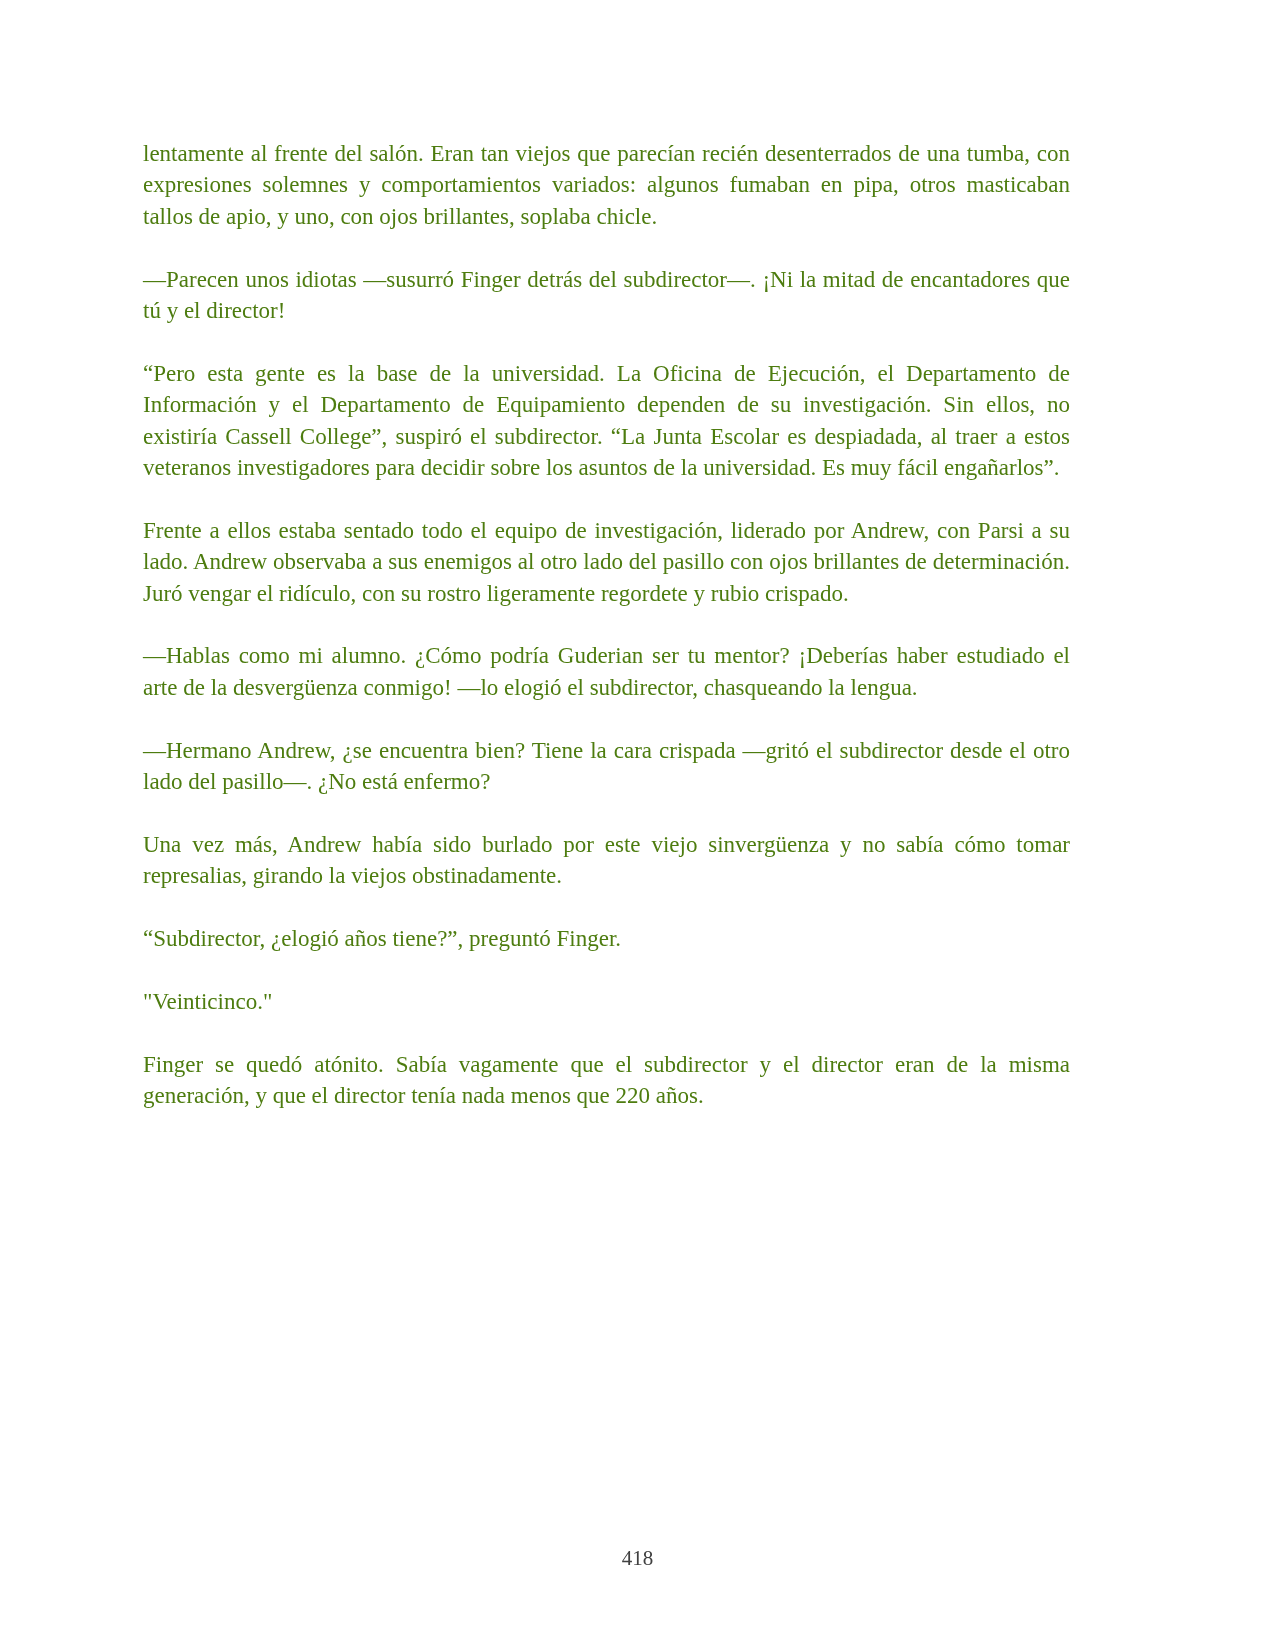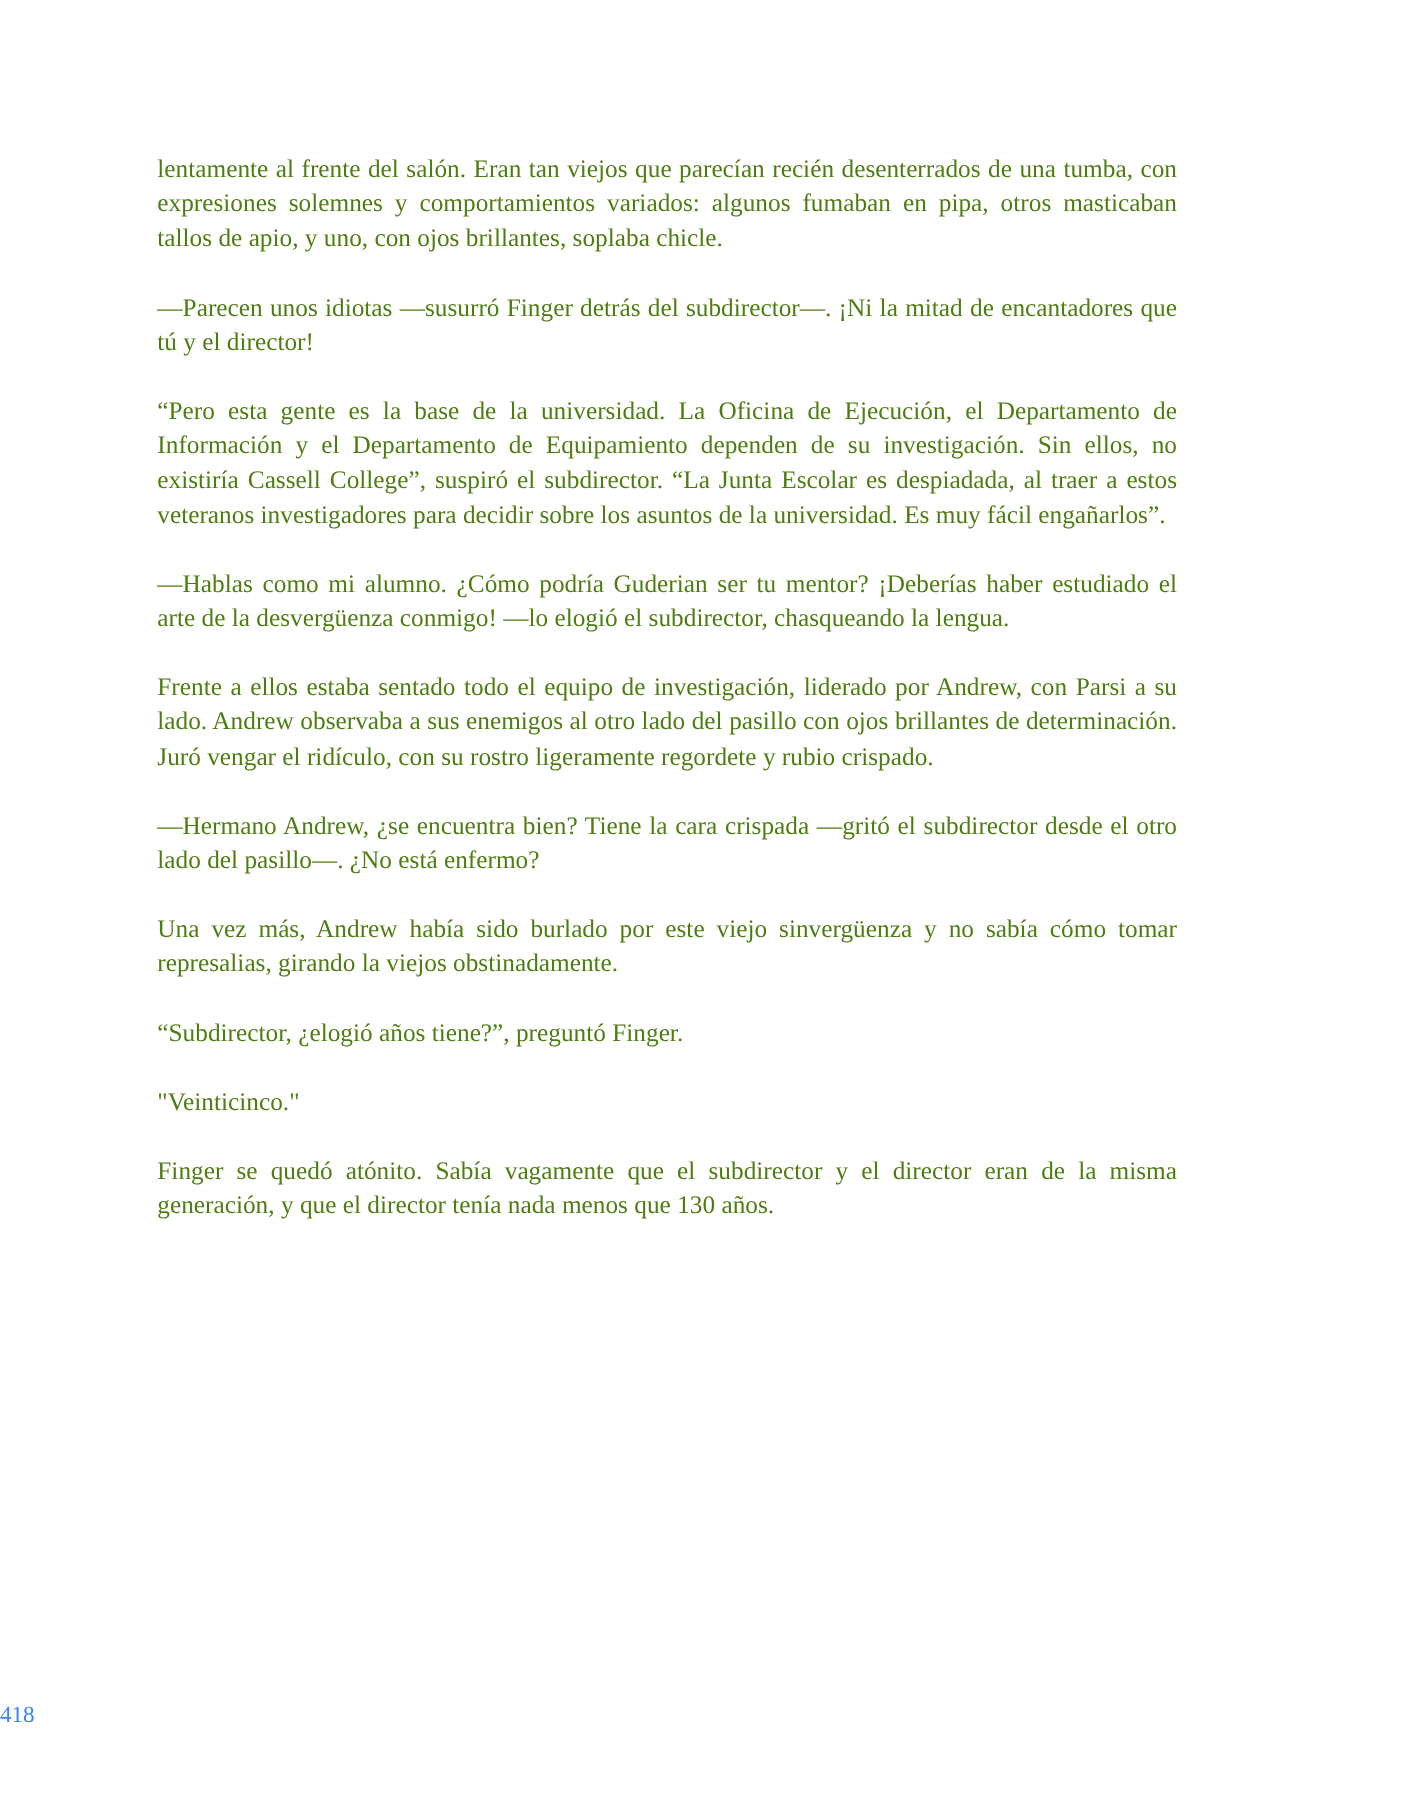--- a/index.html
+++ b/index.html
@@ -17,34 +17,35 @@
   .para {
     margin: 0 0 31.4px 0;
     text-align: justify;
     text-align-last: left;
   }
   .page-number {
     position: absolute;
     left: 0;
     width: 1275px;
     top: 1546px;
+    text-align: center;
     font-family: "Liberation Serif", "DejaVu Serif", serif;
     font-size: 21px;
-    color: #3b82f6;
+    color: #404040;
   }
 </style>
 </head>
 <body>
 
 <div class="page">
   <p class="para">lentamente al frente del salón. Eran tan viejos que parecían recién desenterrados de una tumba, con expresiones solemnes y comportamientos variados: algunos fumaban en pipa, otros masticaban tallos de apio, y uno, con ojos brillantes, soplaba chicle.</p>
   <p class="para">—Parecen unos idiotas —susurró Finger detrás del subdirector—. ¡Ni la mitad de encantadores que tú y el director!</p>
   <p class="para">“Pero esta gente es la base de la universidad. La Oficina de Ejecución, el Departamento de Información y el Departamento de Equipamiento dependen de su investigación. Sin ellos, no existiría Cassell College”, suspiró el subdirector. “La Junta Escolar es despiadada, al traer a estos veteranos investigadores para decidir sobre los asuntos de la universidad. Es muy fácil engañarlos”.</p>
+  <p class="para">Frente a ellos estaba sentado todo el equipo de investigación, liderado por Andrew, con Parsi a su lado. Andrew observaba a sus enemigos al otro lado del pasillo con ojos brillantes de determinación. Juró vengar el ridículo, con su rostro ligeramente regordete y rubio crispado.</p>
   <p class="para">—Hablas como mi alumno. ¿Cómo podría Guderian ser tu mentor? ¡Deberías haber estudiado el arte de la desvergüenza conmigo! —lo elogió el subdirector, chasqueando la lengua.</p>
-  <p class="para">Frente a ellos estaba sentado todo el equipo de investigación, liderado por Andrew, con Parsi a su lado. Andrew observaba a sus enemigos al otro lado del pasillo con ojos brillantes de determinación. Juró vengar el ridículo, con su rostro ligeramente regordete y rubio crispado.</p>
   <p class="para">—Hermano Andrew, ¿se encuentra bien? Tiene la cara crispada —gritó el subdirector desde el otro lado del pasillo—. ¿No está enfermo?</p>
   <p class="para">Una vez más, Andrew había sido burlado por este viejo sinvergüenza y no sabía cómo tomar represalias, girando la viejos obstinadamente.</p>
   <p class="para">“Subdirector, ¿elogió años tiene?”, preguntó Finger.</p>
   <p class="para">"Veinticinco."</p>
-  <p class="para">Finger se quedó atónito. Sabía vagamente que el subdirector y el director eran de la misma generación, y que el director tenía nada menos que 130 años.</p>
+  <p class="para">Finger se quedó atónito. Sabía vagamente que el subdirector y el director eran de la misma generación, y que el director tenía nada menos que 220 años.</p>
 </div>
 
 <div class="page-number">418</div>
 
 </body></html>

